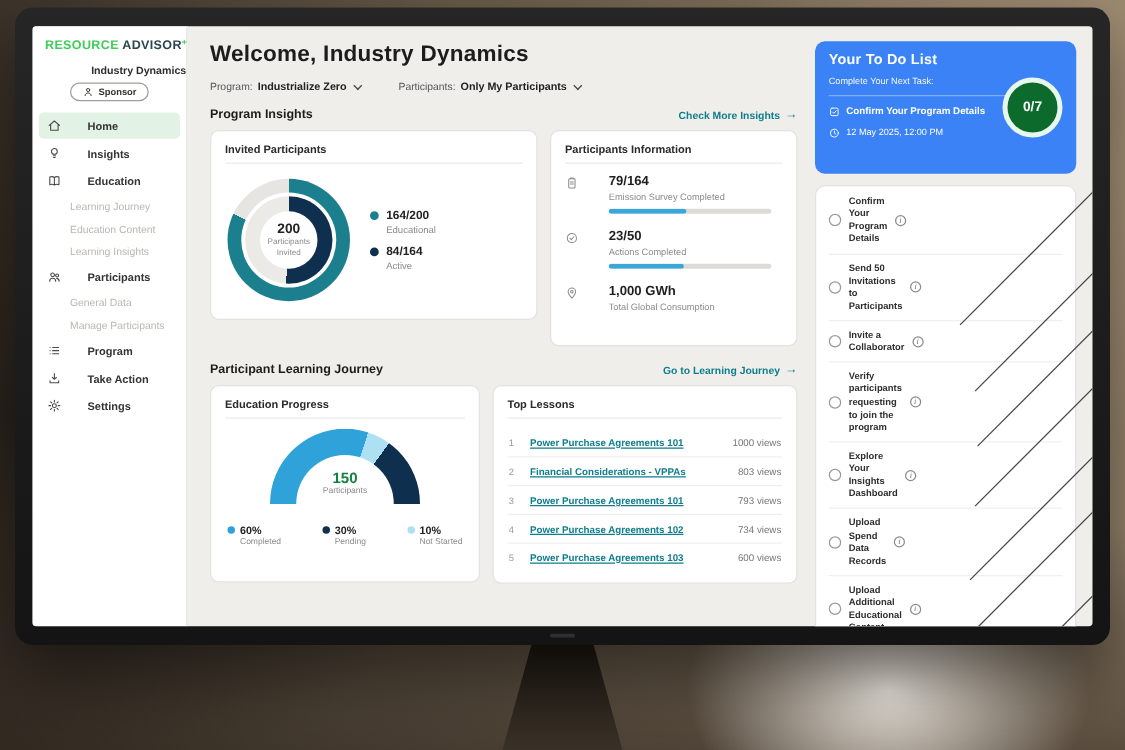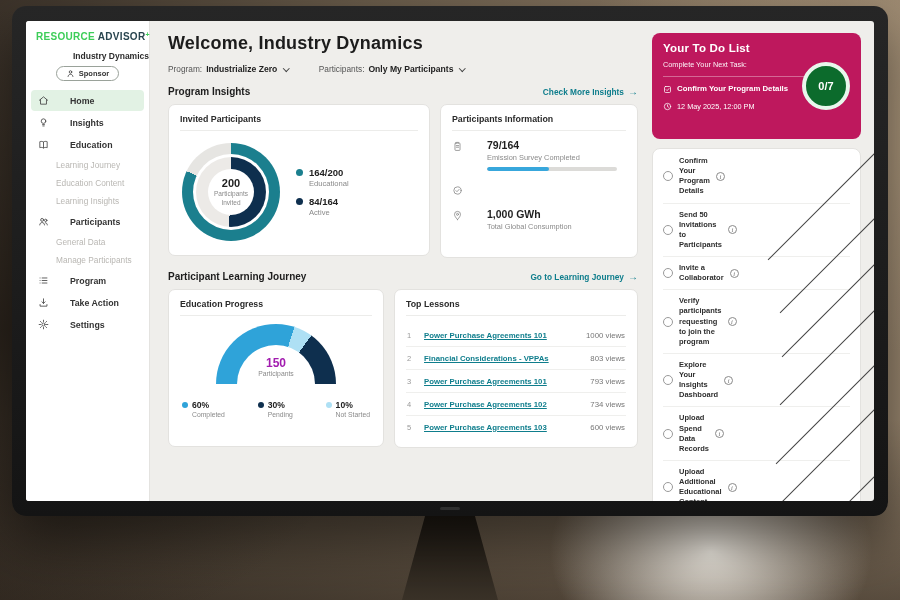--- a/index.html
+++ b/index.html
@@ -82,43 +82,43 @@
   .stat-lbl{font-size:7.4px;color:#8a8a8a;margin:2px 0 5px}
   .pbar{width:130px;height:4px;border-radius:2px;background:#dcdbd8;overflow:hidden}
   .pfill{height:100%;border-radius:2px;background:#38a7dc}
 
   
   .gauge-wrap{position:relative;width:128px;margin:6px auto 2px;height:66px}
   .gauge{position:absolute;left:4px;top:0;width:120px;height:61px;overflow:hidden}
   .gauge-arc{position:absolute;left:0;top:0;width:120px;height:120px;border-radius:50%}
   .gauge-hole{position:absolute;left:21px;top:21px;width:78px;height:78px;border-radius:50%;background:#fff}
   .gauge-center{position:absolute;left:0;right:0;top:32px;text-align:center}
-  .g-num{font-size:12px;font-weight:bold;color:#a21caf}
+  .g-num{font-size:12px;font-weight:bold;color:#15803d}
   .g-lbl{font-size:6.8px;color:#8a8a8a}
   .edu-legend{display:flex;justify-content:space-between;padding:8px 2px 0}
   .eleg{display:flex;gap:4px}
   .eleg .dot{width:6px;height:6px}
   .eleg-val{font-size:8.6px;font-weight:bold;color:#222}
   .eleg-lbl{font-size:6.8px;color:#8a8a8a;margin-top:1px}
 
   
   .lesson{display:flex;align-items:center;gap:8px;padding:6.5px 1px;border-bottom:1px solid #efefed}
   .lesson:last-child{border-bottom:none}
   .l-rank{font-size:7.5px;color:#999;width:9px;flex-shrink:0}
   .l-name{flex:1;font-size:7.8px;font-weight:bold;color:#0e7d8c;text-decoration:underline;cursor:pointer}
   .l-views{font-size:7.8px;color:#777;flex-shrink:0}
 
   
   .right{width:224px;flex-shrink:0;padding:12px 13px 0 2px}
-  .todo-card{position:relative;background:#be185d;border-radius:8px;padding:9px 11px;color:#fff;height:106px}
+  .todo-card{position:relative;background:#3b82f6;border-radius:8px;padding:9px 11px;color:#fff;height:106px}
   .todo-title{font-size:11.5px;font-weight:bold;letter-spacing:.2px}
   .todo-sub{font-size:7.3px;margin-top:6px;opacity:.95}
   .todo-task{display:flex;align-items:flex-start;gap:5px;margin-top:7px;padding-top:7px;
     border-top:1px solid rgba(255,255,255,.35);font-size:7.8px;font-weight:bold;width:142px}
-  .todo-time{display:flex;align-items:center;gap:5px;margin-top:7px;font-size:7.3px;width:142px}
+  .todo-time{display:flex;gap:5px;margin-top:7px;font-size:7.3px;width:142px}
   .ticon{width:9px;height:9px;flex-shrink:0;margin-top:1px}
   .ticon *{stroke:#fff;fill:none;stroke-width:2;stroke-linecap:round;stroke-linejoin:round}
   .todo-ring{position:absolute;right:11px;top:29px;width:48px;height:48px;border-radius:50%;background:#0c6b2c;
     border:4px solid #e8f7ec;display:flex;align-items:center;justify-content:center;font-size:11px;font-weight:bold}
   .tasks-card{background:#fff;border:1px solid #e3e2df;border-radius:8px;margin-top:9px;padding:1px 10px}
   .task-row{display:flex;align-items:center;gap:6px;padding:6px 0;border-bottom:1px solid #efefed;cursor:pointer}
   .task-check{width:10px;height:10px;border:1.2px solid #9a9a9a;border-radius:50%;flex-shrink:0;background:#fff}
   .task-label{flex:1;font-size:7.5px;font-weight:bold;color:#2e2e2e;line-height:1.35}
   .info-badge{width:9px;height:9px;border:1px solid #8a8a8a;border-radius:50%;color:#6a6a6a;font-size:6.5px;
     line-height:8px;text-align:center;flex-shrink:0;font-style:italic;font-family:"Liberation Serif",serif}
@@ -272,20 +272,27 @@
               <div class="pbar">
                   <div class="pfill" style="width: 48%;"></div>
                 </div>
             </div>
           </div>
           <div class="stat">
             <svg class="sicon" viewBox="0 0 24 24">
                 <circle cx="12" cy="12" r="8"></circle>
                 <path d="m8.5 12.2 2.4 2.4 4.6-5"></path>
               </svg>
+            <div>
+              <div class="stat-val">23/50</div>
+              <div class="stat-lbl">Actions Completed</div>
+              <div class="pbar">
+                  <div class="pfill" style="width: 46%;"></div>
+                </div>
+            </div>
           </div>
           <div class="stat">
             <svg class="sicon" viewBox="0 0 24 24">
                 <path d="M12 21c-4.4-5.2-6.5-8.3-6.5-11.5a6.5 6.5 0 0 1 13 0C18.5 12.7 16.4 15.8 12 21z"></path>
                 <circle cx="12" cy="9.5" r="2.2"></circle>
               </svg>
             <div>
               <div class="stat-val">1,000 GWh</div>
               <div class="stat-lbl">Total Global Consumption</div>
             </div>

